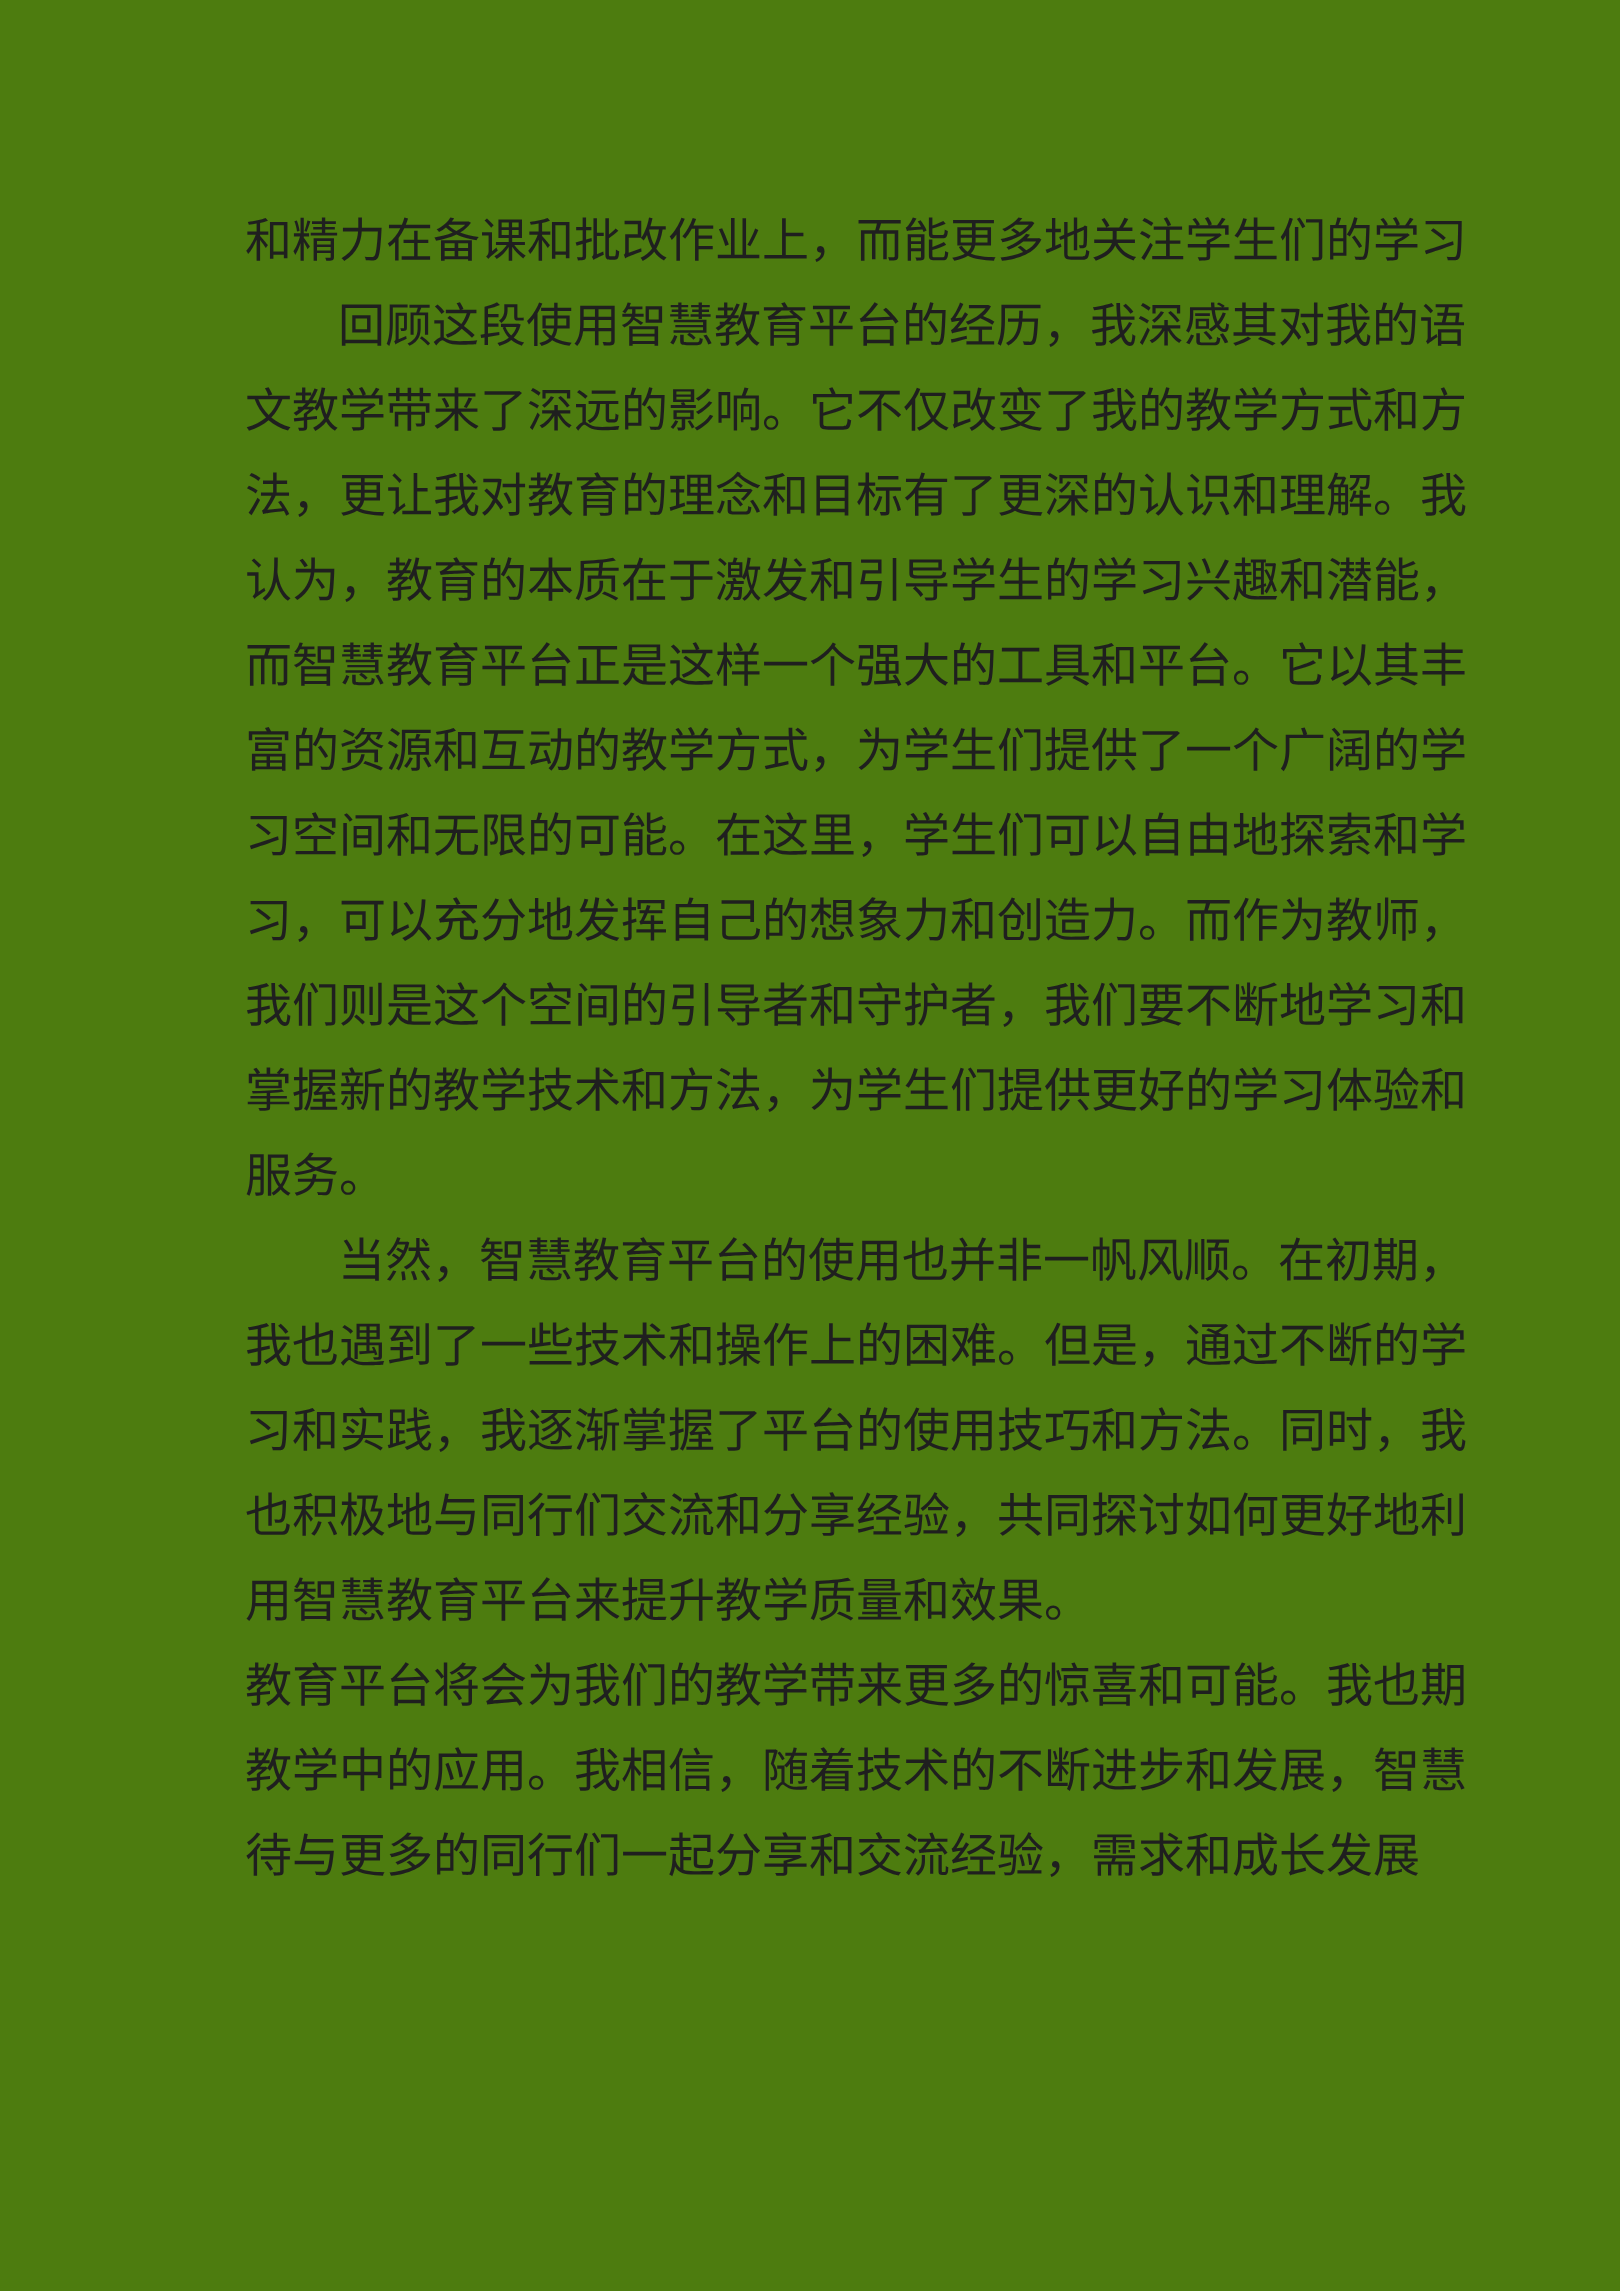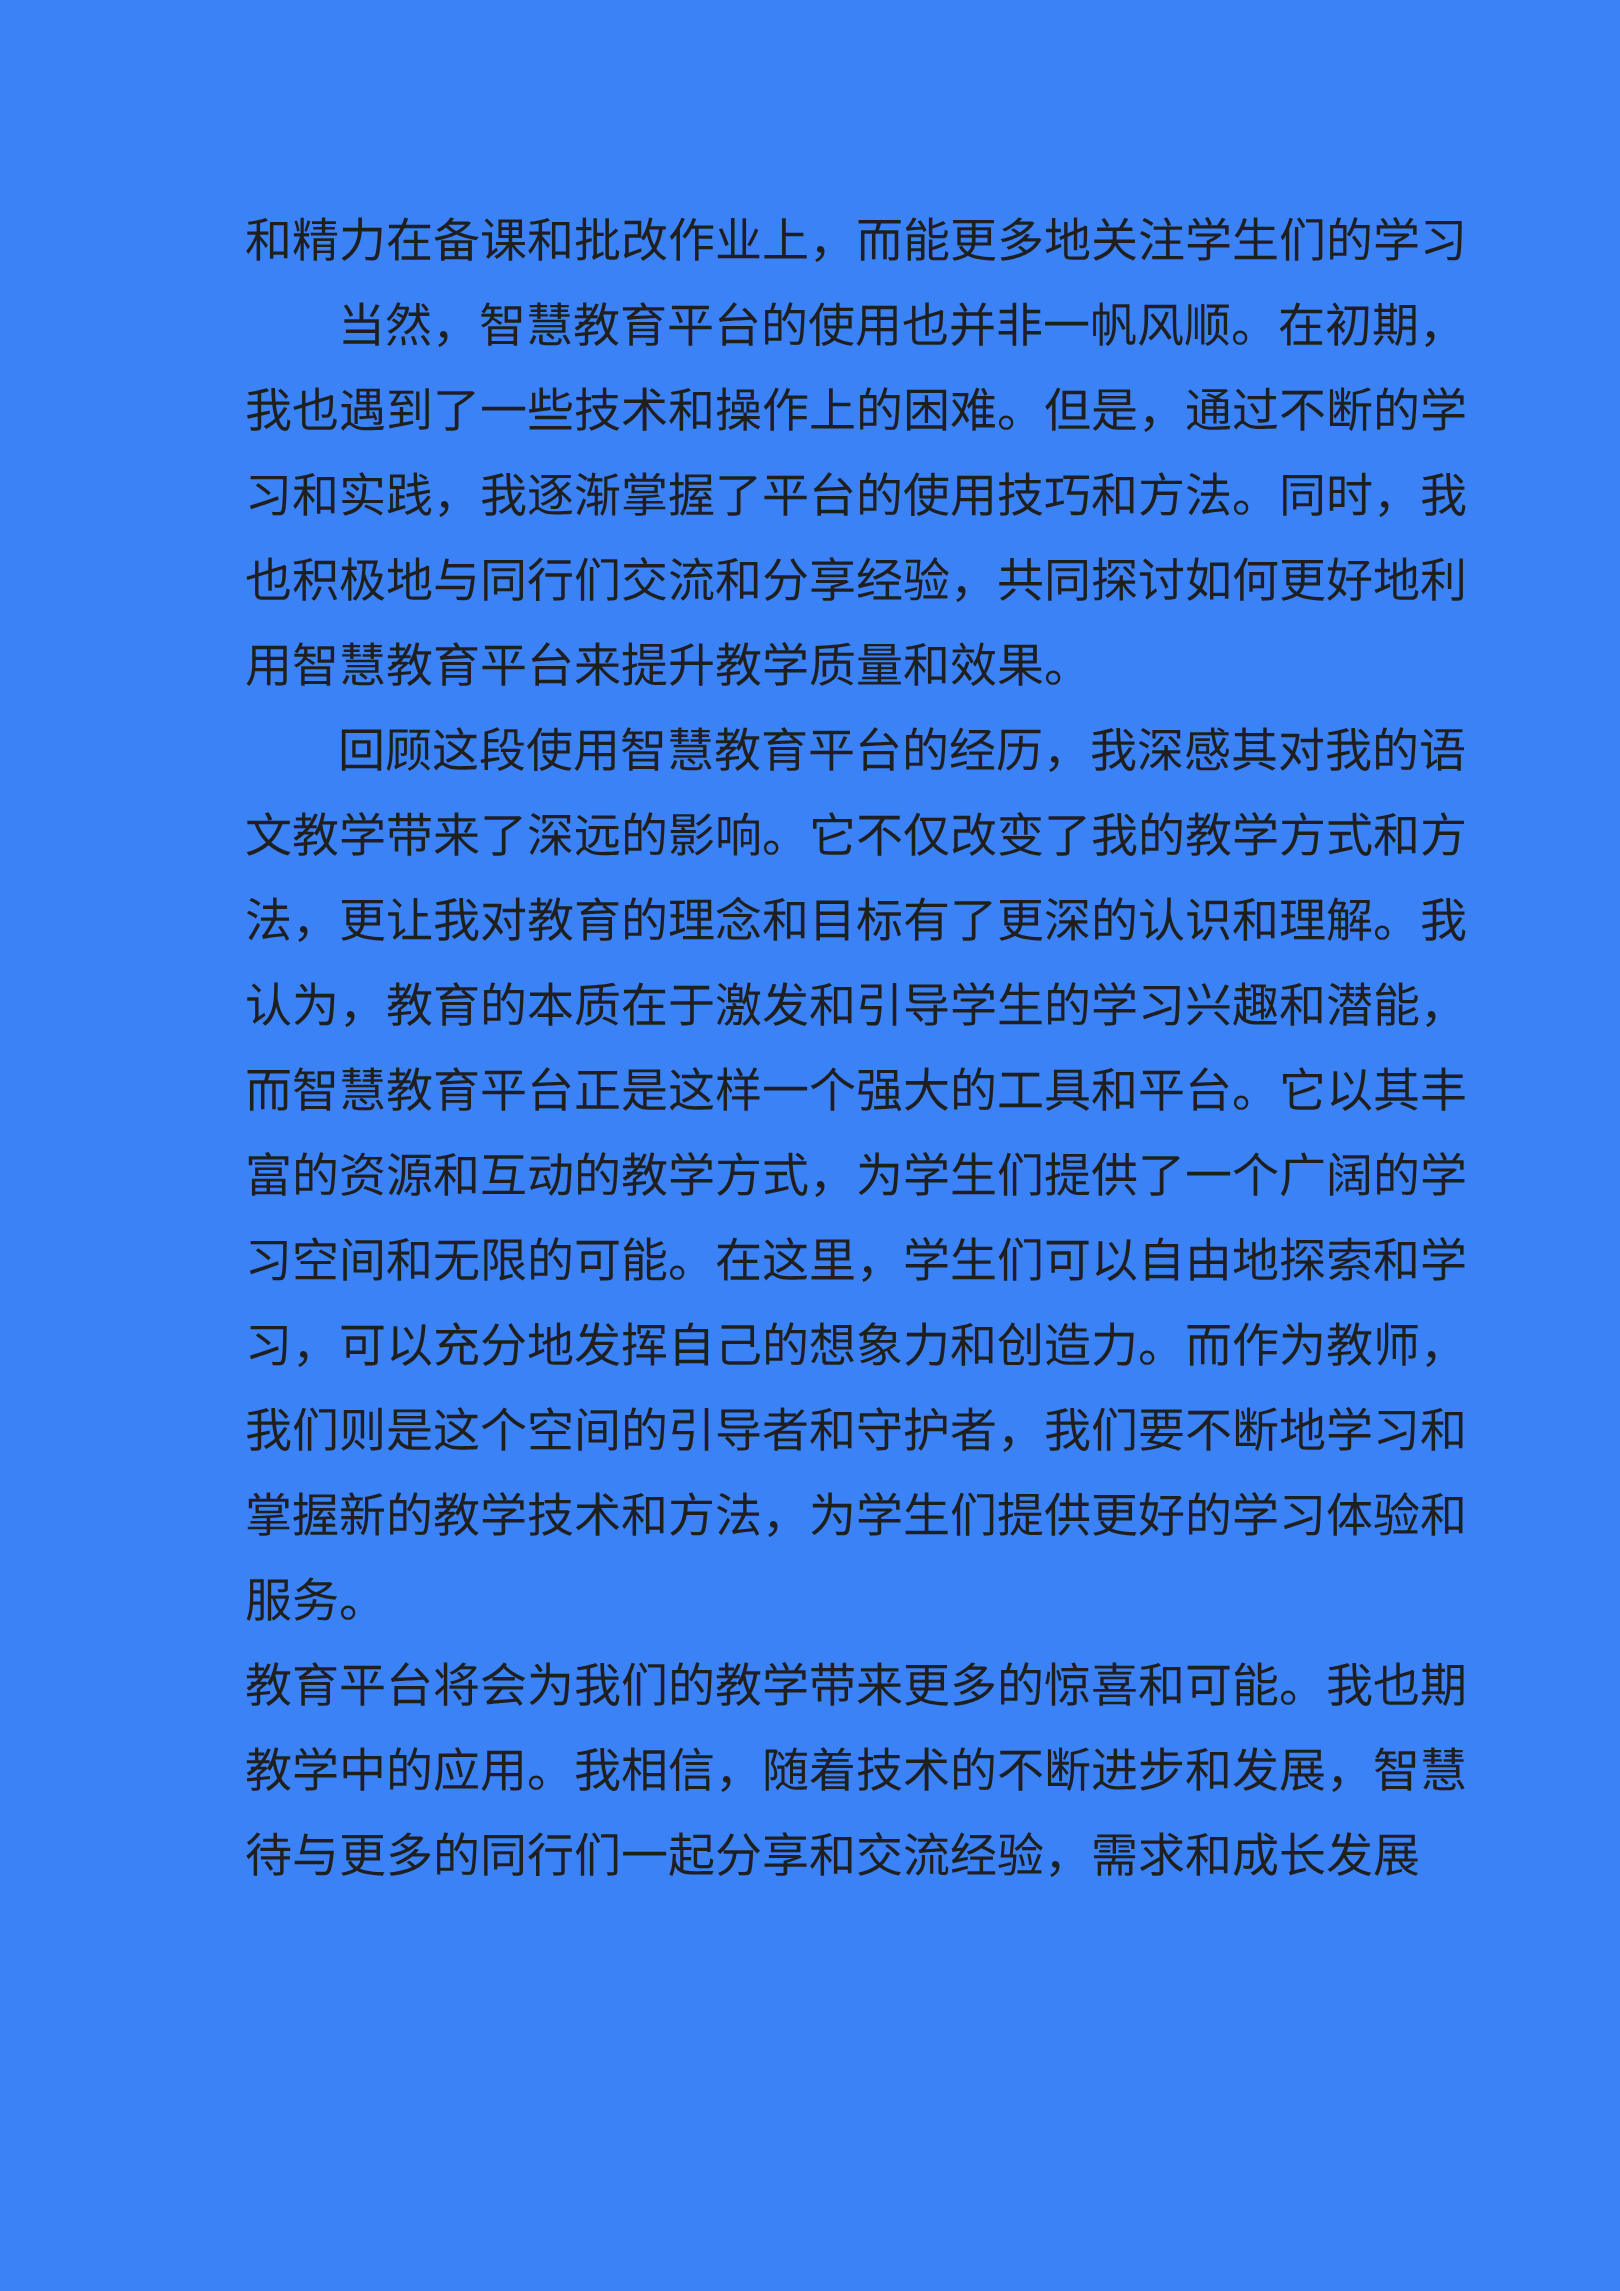--- a/index.html
+++ b/index.html
@@ -4,21 +4,21 @@
 <style>
   html, body {
     margin: 0;
     padding: 0;
     background: #ffffff;
   }
   .page {
     position: relative;
     width: 1620px;
     height: 2292px;
-    background: #3b82f6;
+    background: #4d7c0f;
     overflow: hidden;
   }
   .doc-content {
     position: absolute;
     left: 245px;
     top: 199px;
     width: 1215px;
     color: #1f1f1f;
     font-family: "Liberation Serif", "DejaVu Serif", serif;
     font-size: 47px;
@@ -38,39 +38,39 @@
 </style>
 </head>
 <body>
 
 <div class="page">
   <div class="doc-content" style="color: rgb(31, 31, 31);">
       <div class="paragraph">
         <div class="text-line">和精力在备课和批改作业上，而能更多地关注学生们的学习</div>
       </div>
       <div class="paragraph">
-        <div class="text-line indent">当然，智慧教育平台的使用也并非一帆风顺。在初期，</div>
-        <div class="text-line">我也遇到了一些技术和操作上的困难。但是，通过不断的学</div>
-        <div class="text-line">习和实践，我逐渐掌握了平台的使用技巧和方法。同时，我</div>
-        <div class="text-line">也积极地与同行们交流和分享经验，共同探讨如何更好地利</div>
-        <div class="text-line">用智慧教育平台来提升教学质量和效果。</div>
-      </div>
-      <div class="paragraph">
         <div class="text-line indent">回顾这段使用智慧教育平台的经历，我深感其对我的语</div>
         <div class="text-line">文教学带来了深远的影响。它不仅改变了我的教学方式和方</div>
         <div class="text-line">法，更让我对教育的理念和目标有了更深的认识和理解。我</div>
         <div class="text-line">认为，教育的本质在于激发和引导学生的学习兴趣和潜能，</div>
         <div class="text-line">而智慧教育平台正是这样一个强大的工具和平台。它以其丰</div>
         <div class="text-line">富的资源和互动的教学方式，为学生们提供了一个广阔的学</div>
         <div class="text-line">习空间和无限的可能。在这里，学生们可以自由地探索和学</div>
         <div class="text-line">习，可以充分地发挥自己的想象力和创造力。而作为教师，</div>
         <div class="text-line">我们则是这个空间的引导者和守护者，我们要不断地学习和</div>
         <div class="text-line">掌握新的教学技术和方法，为学生们提供更好的学习体验和</div>
         <div class="text-line">服务。</div>
       </div>
       <div class="paragraph">
+        <div class="text-line indent">当然，智慧教育平台的使用也并非一帆风顺。在初期，</div>
+        <div class="text-line">我也遇到了一些技术和操作上的困难。但是，通过不断的学</div>
+        <div class="text-line">习和实践，我逐渐掌握了平台的使用技巧和方法。同时，我</div>
+        <div class="text-line">也积极地与同行们交流和分享经验，共同探讨如何更好地利</div>
+        <div class="text-line">用智慧教育平台来提升教学质量和效果。</div>
+      </div>
+      <div class="paragraph">
         <div class="text-line">教育平台将会为我们的教学带来更多的惊喜和可能。我也期</div>
         <div class="text-line">教学中的应用。我相信，随着技术的不断进步和发展，智慧</div>
         <div class="text-line">待与更多的同行们一起分享和交流经验，需求和成长发展</div>
       </div>
     </div>
 </div>
 
 
 </body></html>

